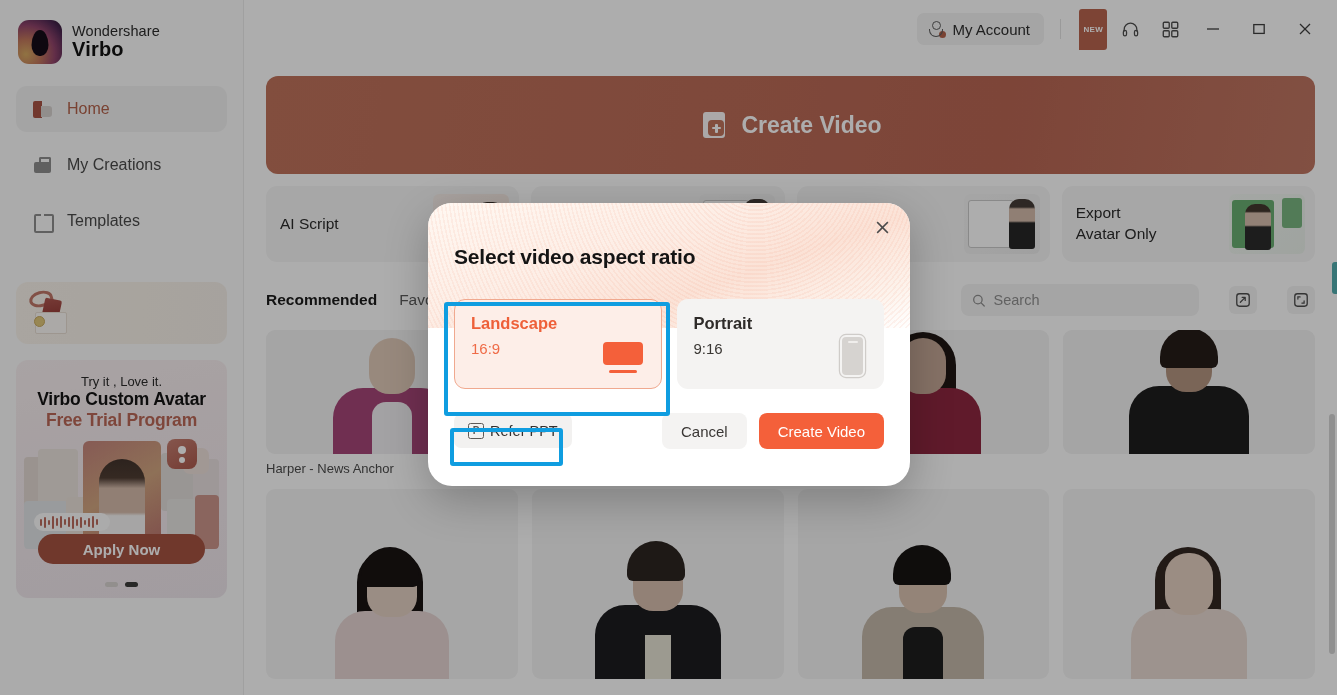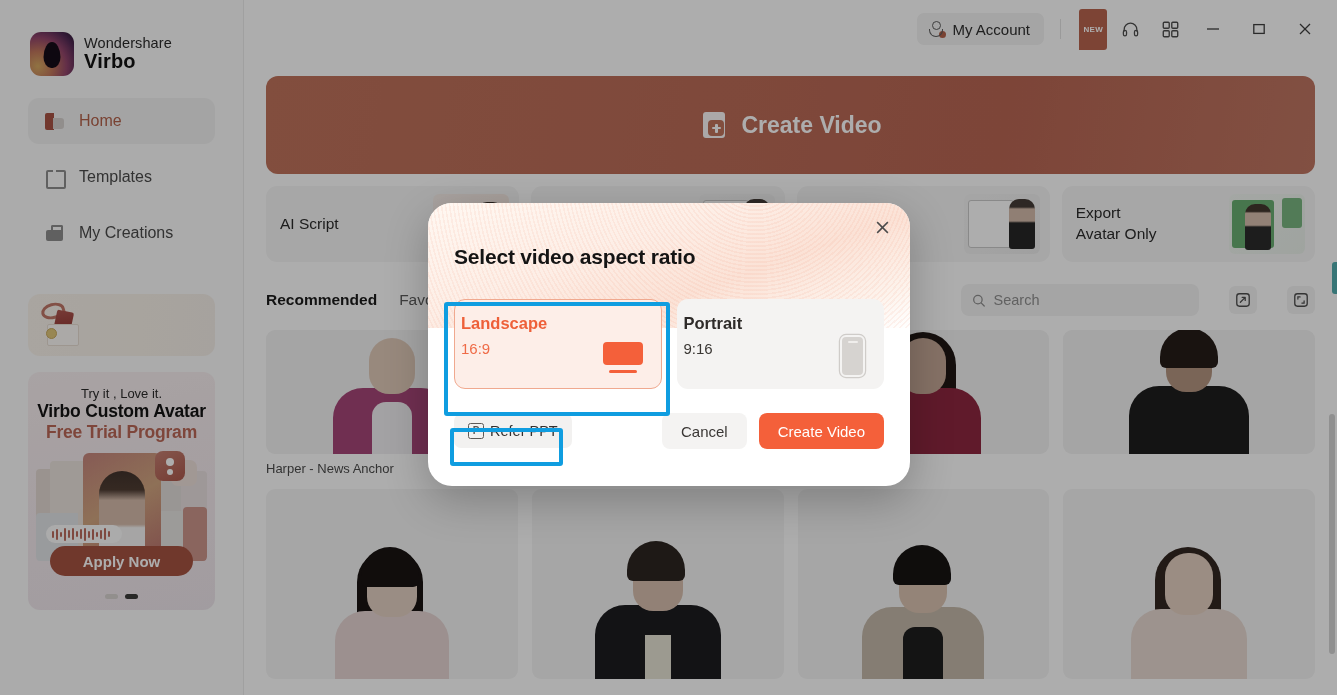--- a/index.html
+++ b/index.html
@@ -13,21 +13,21 @@
     background: #ffffff; overflow: hidden;
   }
 
   
   .dimmed { filter: brightness(0.68) saturate(0.55); }
 
   
   .sidebar {
     position: absolute; left: 0; top: 0; width: 244px; height: 695px;
     background: #fbfbfb; border-right: 1px solid #ececec;
-    padding: 12px;
+    padding: 0;
   }
   .brand { display: flex; align-items: center; gap: 10px; padding: 20px 0 0 18px; }
   .brand-logo {
     width: 44px; height: 44px; border-radius: 11px; flex: 0 0 auto;
     background: radial-gradient(circle at 18% 78%, #f5a623 0%, #f26b3a 30%, #c0347a 58%, #6b1f6e 80%, #2b1040 100%);
     position: relative; overflow: hidden;
   }
   .brand-logo::after {
     content: ""; position: absolute; left: 50%; top: 22%;
     width: 17px; height: 26px; transform: translateX(-50%);
@@ -303,21 +303,21 @@
   .modal-inner { position: relative; padding: 22px 26px 0 26px; }
   .modal-close {
     position: absolute; right: 14px; top: 10px; width: 28px; height: 28px;
     display:flex; align-items:center; justify-content:center; cursor:pointer;
     color:#4a4a4a; font-size: 17px; border-radius:6px;
   }
   .modal-title { font-size: 21px; font-weight: bold; color: #141414; letter-spacing: -.2px; margin-top: 20px; }
 
   .ratio-row { display: flex; gap: 15px; margin-top: 30px; }
   .ratio {
-    flex: 1; height: 90px; border-radius: 11px; padding: 14px 6px;
+    flex: 1; height: 90px; border-radius: 11px; padding: 14px 16px;
     position: relative; cursor: pointer;
   }
   .ratio.sel { background: #fdeee8; border: 1.2px solid #f0a98f; }
   .ratio.unsel { background: #f4f3f2; border: 1.2px solid transparent; }
   .ratio-name { font-size: 16.5px; font-weight: bold; }
   .ratio.sel .ratio-name { color: #ee6039; }
   .ratio.unsel .ratio-name { color: #2e2b29; }
   .ratio-sub { font-size: 15px; margin-top: 7px; }
   .ratio.sel .ratio-sub { color: #ef6b47; }
   .ratio.unsel .ratio-sub { color: #3a3734; }
@@ -374,26 +374,26 @@
           <div class="brand-bottom">Virbo</div>
         </div>
       </div>
 
       <div class="nav">
         <div class="nav-item active">
           <span class="nav-ico ico-home"></span>
           <span>Home</span>
         </div>
         <div class="nav-item">
+          <span class="nav-ico ico-creations"></span>
+          <span>My Creations</span>
+        </div>
+        <div class="nav-item">
           <span class="nav-ico ico-templates"></span>
           <span>Templates</span>
-        </div>
-        <div class="nav-item">
-          <span class="nav-ico ico-creations"></span>
-          <span>My Creations</span>
         </div>
       </div>
 
       <div class="refer-card">
         <div class="gift">
           <div class="gift-ribbon"></div>
           <div class="gift-card"></div>
           <div class="gift-box"></div>
           <div class="gift-coin"></div>
         </div>

